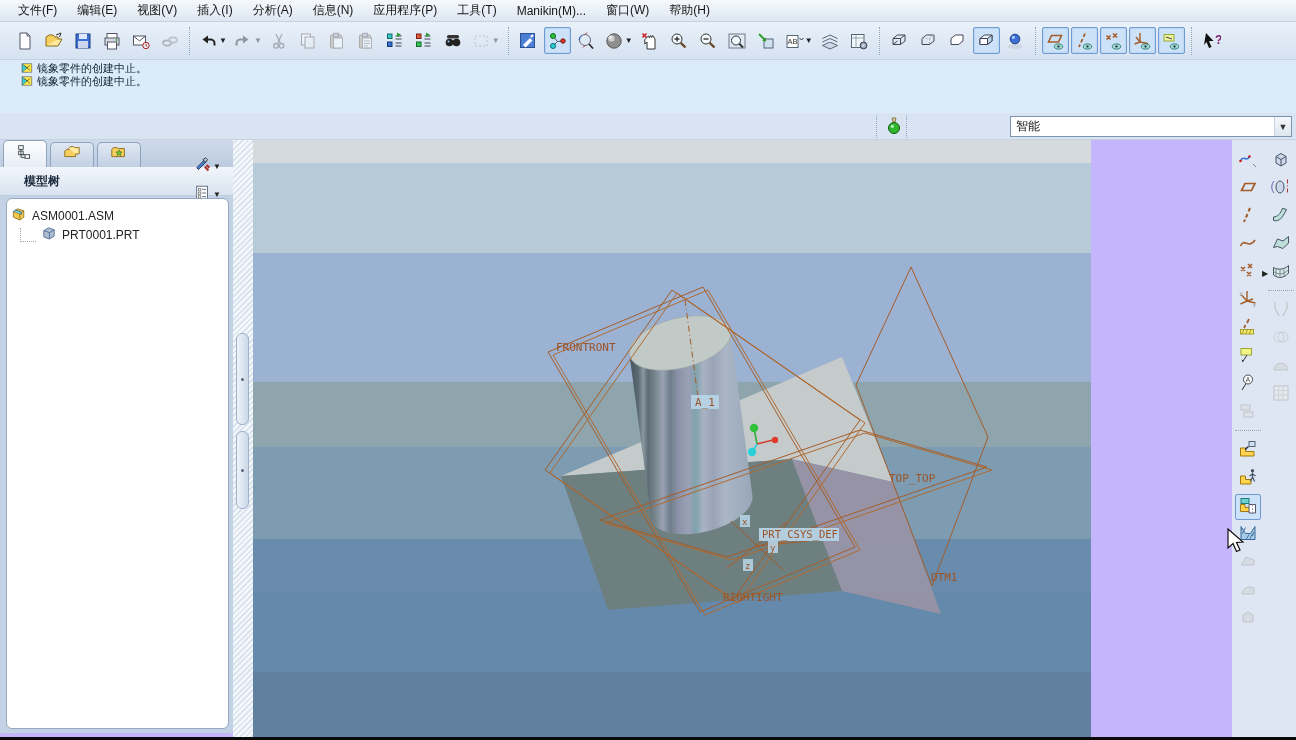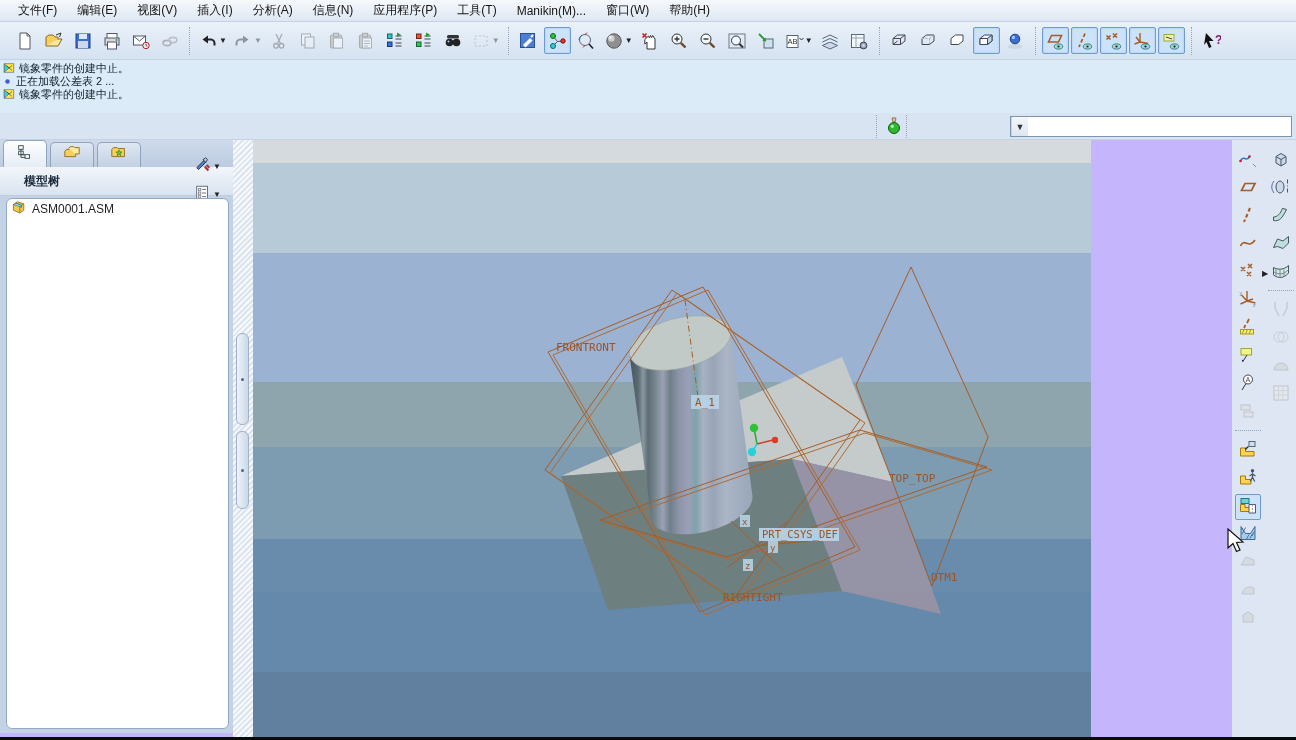--- a/index.html
+++ b/index.html
@@ -17,21 +17,21 @@
              background:linear-gradient(#eaf1f9,#d5e2f1); border-bottom:1px solid #c6d2e2; padding-left:10px; }
   .tbtn { height:27px; min-width:27px; display:flex; align-items:center; justify-content:center;
           border:1px solid transparent; border-radius:2px; margin:0 1px; padding:0 1px; }
   .tbtn svg { display:block; }
   .tbtn.pressed { background:#cce2f8; border-color:#6f9bd2; box-shadow:inset 0 0 2px #9cc0e8; }
   .tbtn.disabled { opacity:.42; filter:grayscale(.7); }
   .dd-arrow { font-size:8px; color:#222; margin-left:1px; line-height:8px; }
   .tsep { width:0; height:28px; border-left:1px dotted #93a5bb; margin:0 5px; }
 
   
-  .msgarea { position:absolute; top:60px; left:0; right:0; height:53px; background:#dcebf8; padding:2px 0 0 3px; }
+  .msgarea { position:absolute; top:60px; left:0; right:0; height:53px; background:#dcebf8; padding:2px 0 0 21px; }
   .msg-line { display:flex; align-items:center; gap:4px; height:13px; font-size:11px; color:#10202e; }
   .msg-line svg { flex:0 0 auto; }
 
   
   .statusrow { position:absolute; top:113px; left:0; right:0; height:27px; background:#d9e4f2; border-bottom:1px solid #c6d2e2; }
   .vsep { position:absolute; top:2px; height:23px; border-left:1px dotted #93a5bb; }
   .statusicon { position:absolute; left:884px; top:3px; }
   .filterbox { position:absolute; left:1010px; top:3px; width:282px; height:21px; background:#fff;
                border:1px solid #7c94ae; display:flex; align-items:center; }
   .filterbox .val { flex:1; font-size:12px; padding-left:5px; color:#111; }
@@ -43,21 +43,21 @@
   .nav-tabs { height:27px; display:flex; align-items:flex-end; padding-left:3px; gap:3px;
               background:linear-gradient(#cfdbec,#bccbe0); }
   .nav-tab { width:44px; height:25px; border:1px solid #8fa4bd; border-bottom:none; border-radius:5px 5px 0 0;
              display:flex; align-items:center; justify-content:center; background:linear-gradient(#dfe8f3,#c2d0e3); }
   .nav-tab.active { background:linear-gradient(#fdfefe,#e6edf6); height:27px; }
   .nav-header { height:29px; display:flex; align-items:center; background:linear-gradient(#f2f6fb,#d9e3f0);
                 border-bottom:1px solid #c0cddd; }
   .nav-title { font-size:12px; font-weight:bold; color:#1a2a3a; margin-left:24px; flex:1; }
   .nhbtn { display:flex; align-items:center; margin-right:8px; padding:2px 3px; border:1px solid transparent; border-radius:2px; }
   .nav-tree { position:absolute; left:6px; right:4px; top:58px; bottom:4px; background:#fff;
-              border:1px solid #93a9c1; border-radius:6px; padding:0 4px; font-size:12px; color:#222; }
+              border:1px solid #93a9c1; border-radius:6px; padding:7px 4px; font-size:12px; color:#222; }
   .tree-row { display:flex; align-items:center; gap:5px; height:19px; white-space:nowrap; }
   .tree-indent { width:16px; height:14px; margin-left:9px; border-left:1px dotted #9aa8b8; border-bottom:1px dotted #9aa8b8; }
 
   
   .splitter { position:absolute; left:233px; top:140px; width:20px; bottom:3px;
               background:repeating-linear-gradient(135deg,#f6f9fc 0 2px,#dce4ef 2px 4px); }
   .sash { position:absolute; left:3px; width:13px; border:1px solid #9fb2c8; border-radius:6px;
           background:linear-gradient(90deg,#eef3f9,#ccd8e8); display:flex; align-items:center; justify-content:center; }
   .sash .dot { width:3px; height:3px; border-radius:50%; background:#54677e; }
 
@@ -463,44 +463,39 @@
 <div class="msgarea" id="msgarea">
       <div class="msg-line">
         <span><svg width="12" height="12" viewBox="0 0 20 20">
             <rect x="2" y="3" width="16" height="14" fill="#ffe84a" stroke="#556"></rect>
             <path d="M2 3l8 7-8 7z" fill="#35d4d4" stroke="#556"></path>
             <path d="M6 6l9 8M15 6l-5 4" stroke="#222" fill="none"></path>
           </svg></span>
         <span>镜象零件的创建中止。</span>
       </div>
       <div class="msg-line">
-        <span><svg width="9" height="9" viewBox="0 0 20 20">
-            <circle cx="10" cy="10" r="5" fill="#4a55d4"></circle>
-          </svg></span>
-        <span>正在加载公差表 2 ...</span>
-      </div>
-      <div class="msg-line">
         <span><svg width="12" height="12" viewBox="0 0 20 20">
             <rect x="2" y="3" width="16" height="14" fill="#ffe84a" stroke="#556"></rect>
             <path d="M2 3l8 7-8 7z" fill="#35d4d4" stroke="#556"></path>
             <path d="M6 6l9 8M15 6l-5 4" stroke="#222" fill="none"></path>
           </svg></span>
         <span>镜象零件的创建中止。</span>
       </div>
     </div>
 
 <div class="statusrow">
   <div class="vsep" style="left:876px"></div>
   <div class="statusicon" id="trafficicon"><svg width="20" height="20" viewBox="0 0 20 20">
           <path d="M8 2h4l-1 4h-2z" fill="#d8c9a0" stroke="#8a7a50"></path>
           <circle cx="10" cy="12" r="5.5" fill="#2fb92f" stroke="#135a13"></circle>
           <circle cx="8.3" cy="10.3" r="1.6" fill="#b8f0b8"></circle>
         </svg></div>
   <div class="vsep" style="left:906px"></div>
   <div class="filterbox">
+    <span class="val">智能</span>
     <span class="arrow">▼</span>
   </div>
 </div>
 
 <div class="navigator">
   <div class="nav-tabs" id="navtabs">
         <div class="nav-tab active">
           <span><svg width="18" height="18" viewBox="0 0 20 20">
               <rect x="3" y="3" width="5" height="4" fill="#fff" stroke="#344"></rect>
               <rect x="3" y="9" width="5" height="4" fill="#fff" stroke="#344"></rect>
@@ -548,20 +543,28 @@
   <div class="nav-tree" id="navtree">
         <div class="tree-row">
           <span><svg width="16" height="16" viewBox="0 0 20 20">
               <path d="M3 7l5-3.5L16 6v8l-5 3.5L3 14z" fill="#f2c94c" stroke="#8a6a1a"></path>
               <path d="M3 7l8 2.5 5-3.5" fill="none" stroke="#8a6a1a"></path>
               <path d="M3 7l3-2 7 2.5v3L11 9.5" fill="#7ad0e8" stroke="#2a6a8a"></path>
               <path d="M11 9.5V17" stroke="#8a6a1a"></path>
             </svg></span>
           <span>ASM0001.ASM</span>
         </div>
+        <div class="tree-row">
+          <span class="tree-indent"></span>
+          <span><svg width="16" height="16" viewBox="0 0 20 20">
+              <path d="M3.5 7l6-3.5 7 2.5v8l-6 3.5-7-2.5z" fill="#aebfd4" stroke="#45618a"></path>
+              <path d="M3.5 7l7 2.5 6-3.5M10.5 9.5V17" fill="none" stroke="#45618a"></path>
+            </svg></span>
+          <span>PRT0001.PRT</span>
+        </div>
       </div>
 </div>
 
 <div class="splitter">
   <div class="sash" style="top:193px;height:92px">
         <span class="dot"></span>
       </div>
   <div class="sash" style="top:291px;height:78px">
         <span class="dot"></span>
       </div>

